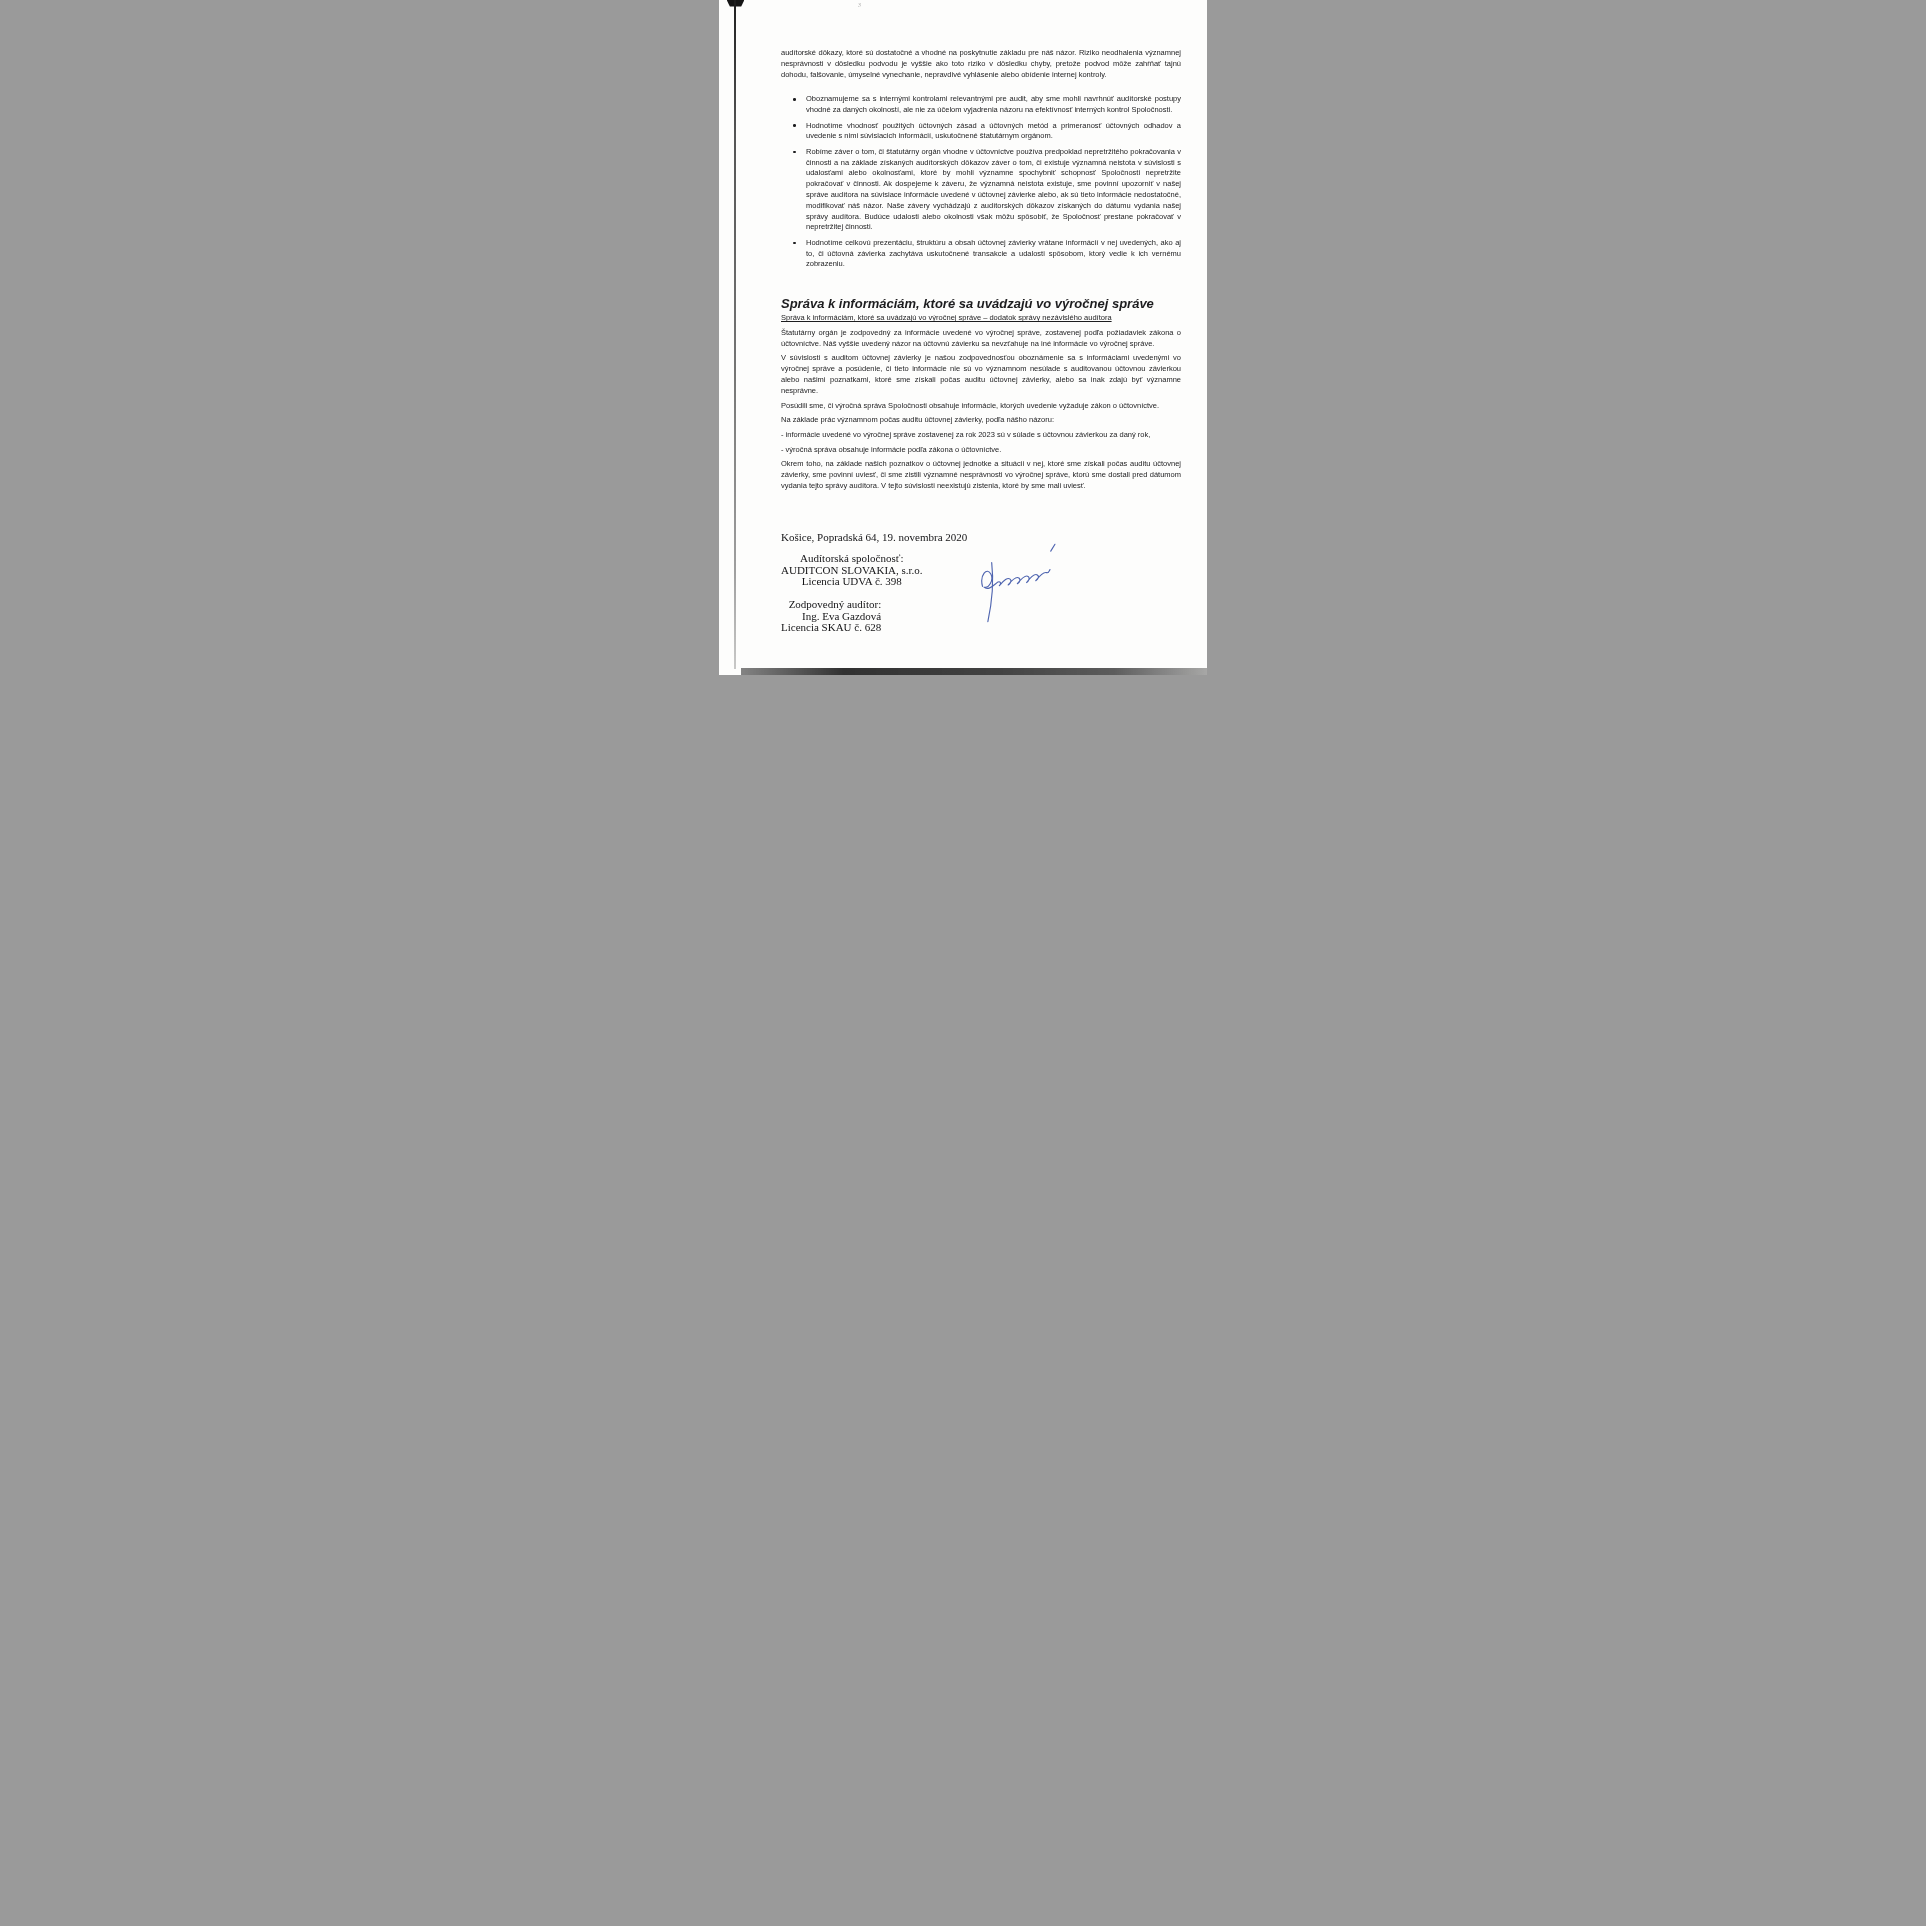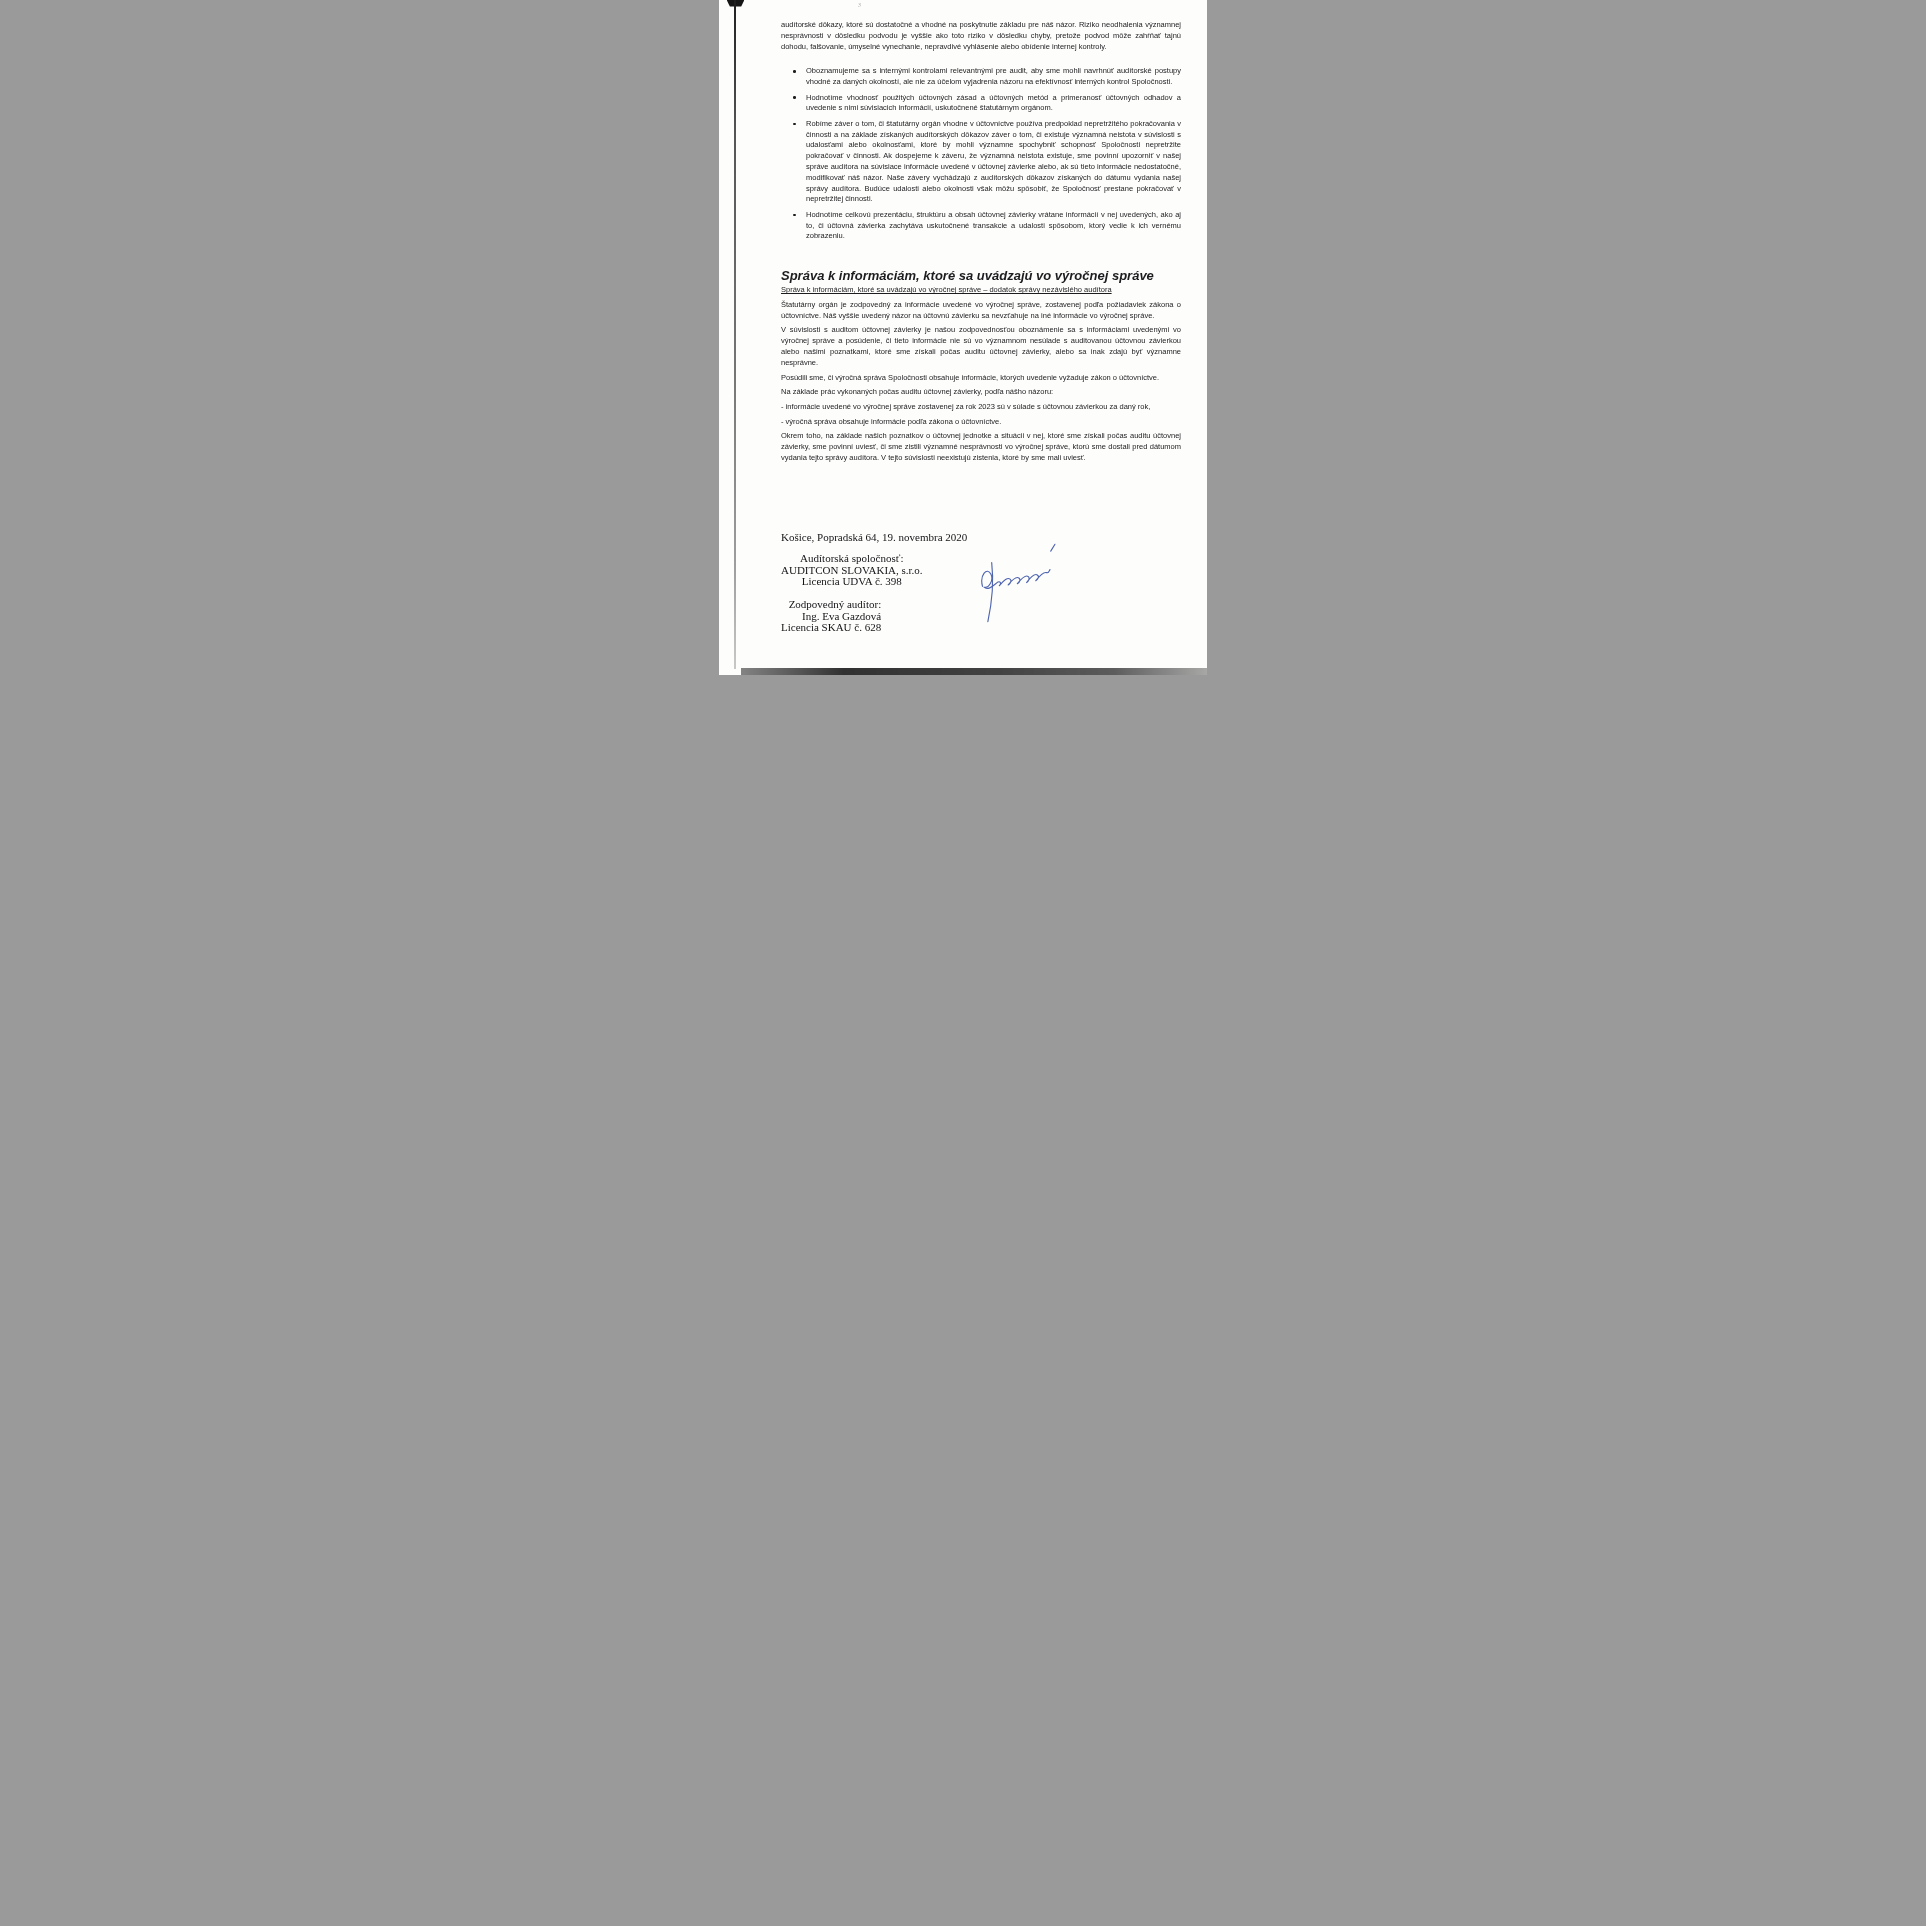--- a/index.html
+++ b/index.html
@@ -32,21 +32,21 @@
   }
   .scan-bottom-band {
     position:absolute; left:22.3px; right:0; bottom:0; height:7px;
     background:linear-gradient(90deg, rgba(100,100,100,.8) 0%, rgba(38,38,38,.95) 22%,
                rgba(50,50,50,.92) 55%, rgba(70,70,70,.88) 80%, rgba(130,130,130,.7) 100%);
     filter:blur(0.2px);
   }
   
   .content {
     position:absolute; left:62px; right:26px; top:0;
-    padding-top:20px;
+    padding-top:48px;
     font-size:7.5px; line-height:10.8px;
   }
   .content p { margin:0; }
   .just { text-align:justify; }
   .indent { margin-left:25px; }
   ul.bullets {
     margin:14px 0 0 25px; padding:0; list-style:none;
   }
   ul.bullets li {
     position:relative; margin:0 0 4.6px 0; text-align:justify;
@@ -99,21 +99,21 @@
       <li>Hodnotíme celkovú prezentáciu, štruktúru a obsah účtovnej závierky vrátane informácií v nej uvedených, ako aj to, či účtovná závierka zachytáva uskutočnené transakcie a udalosti spôsobom, ktorý vedie k ich vernému zobrazeniu.</li>
     </ul>
 
     <h2 class="section-heading">Správa k informáciám, ktoré sa uvádzajú vo výročnej správe</h2>
 
     <p class="para subheading">Správa k informáciám, ktoré sa uvádzajú vo výročnej správe – dodatok správy nezávislého audítora</p>
 
     <p class="para just">Štatutárny orgán je zodpovedný za informácie uvedené vo výročnej správe, zostavenej podľa požiadaviek zákona o účtovníctve. Náš vyššie uvedený názor na účtovnú závierku sa nevzťahuje na iné informácie vo výročnej správe.</p>
     <p class="para just">V súvislosti s auditom účtovnej závierky je našou zodpovednosťou oboznámenie sa s informáciami uvedenými vo výročnej správe a posúdenie, či tieto informácie nie sú vo významnom nesúlade s auditovanou účtovnou závierkou alebo našimi poznatkami, ktoré sme získali počas auditu účtovnej závierky, alebo sa inak zdajú byť významne nesprávne.</p>
     <p class="para">Posúdili sme, či výročná správa Spoločnosti obsahuje informácie, ktorých uvedenie vyžaduje zákon o účtovníctve.</p>
-    <p class="para">Na základe prác vykonaných počas auditu účtovnej závierky, podľa nášho názoru:</p>
+    <p class="para">Na základe prác významnom počas auditu účtovnej závierky, podľa nášho názoru:</p>
 
     <p class="para">- informácie uvedené vo výročnej správe zostavenej za rok 2023 sú v súlade s účtovnou závierkou za daný rok,</p>
     <p class="para">- výročná správa obsahuje informácie podľa zákona o účtovníctve.</p>
 
     <p class="para just">Okrem toho, na základe našich poznatkov o účtovnej jednotke a situácii v nej, ktoré sme získali počas auditu účtovnej závierky, sme povinní uviesť, či sme zistili významné nesprávnosti vo výročnej správe, ktorú sme dostali pred dátumom vydania tejto správy audítora. V tejto súvislosti neexistujú zistenia, ktoré by sme mali uviesť.</p>
   </div>
 
   <p class="serif-line place-date">Košice, Popradská 64, 19. novembra 2020</p>
 
   <div class="serif-block company-block">

